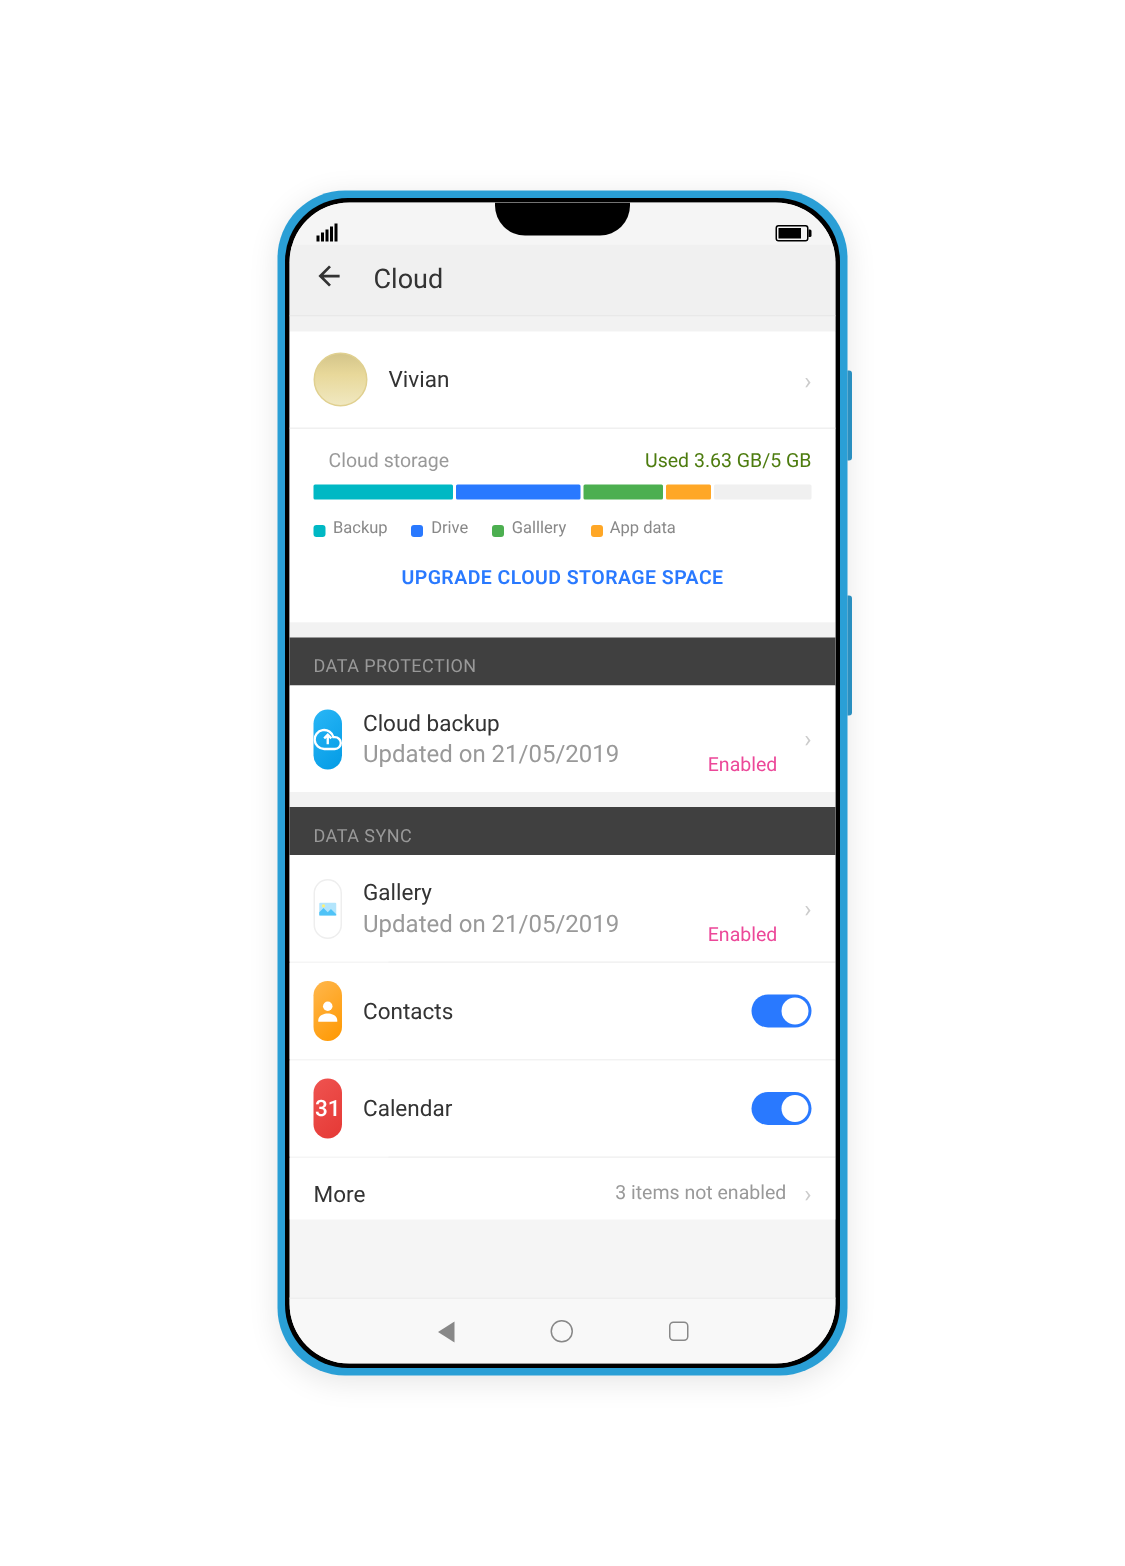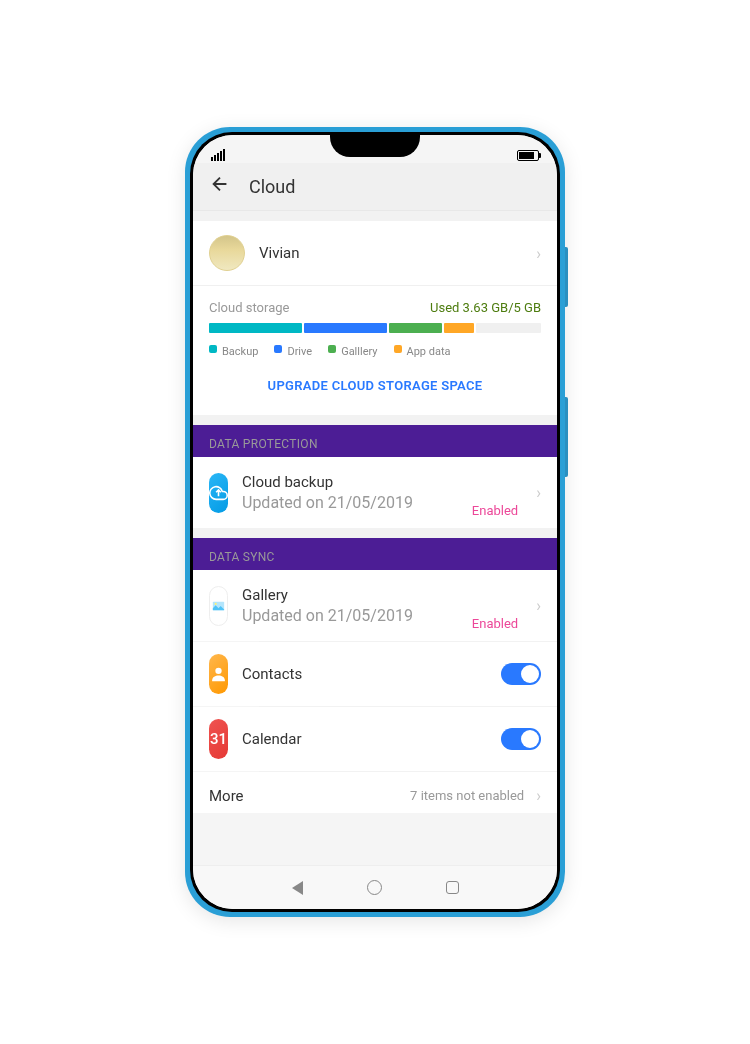--- a/index.html
+++ b/index.html
@@ -151,21 +151,21 @@
     .storage-section {
       padding: 14px 16px;
       background: #fff;
     }
     .storage-header {
       display: flex;
       justify-content: space-between;
       font-size: 13px;
       margin-bottom: 8px;
     }
-    .storage-label { color: #999; }
+    .storage-label { color: #999; margin-left: 10px; }
     .storage-used { color: #4d7c0f; }
 
     .storage-bar {
       height: 10px;
       display: flex;
       gap: 2px;
       margin-bottom: 12px;
     }
     .bar-seg {
       height: 100%;
@@ -179,21 +179,21 @@
 
     .legend {
       display: flex;
       gap: 16px;
       font-size: 11px;
       color: #888;
       margin-bottom: 14px;
     }
     .legend-item {
       display: flex;
-      align-items: flex-start;
+      align-items: flex-end;
       gap: 5px;
     }
     .legend-dot {
       width: 8px;
       height: 8px;
       border-radius: 2px;
     }
     .dot-backup { background: #00b8c4; }
     .dot-drive { background: #2979ff; }
     .dot-gallery { background: #4caf50; }
@@ -206,21 +206,21 @@
       font-size: 13px;
       font-weight: 600;
       letter-spacing: 0.3px;
       cursor: pointer;
     }
 
     .section-header {
       padding: 12px 16px 6px;
       font-size: 12px;
       color: #999;
-      background: #4c1d95;
+      background: #404040;
       letter-spacing: 0.3px;
     }
 
     .list-row {
       display: flex;
       align-items: center;
       padding: 10px 16px;
       gap: 14px;
       background: #fff;
       min-height: 64px;
@@ -491,21 +491,21 @@
           <span class="row-title">Calendar</span>
         </div>
         <div class="toggle"></div>
       </div>
       <div class="list-row-sep"></div>
 
       <div class="list-row-sep"></div>
 
       <div class="more-row">
         <span class="more-label">More</span>
-        <span class="more-status">7 items not enabled</span>
+        <span class="more-status">3 items not enabled</span>
         <span class="chevron">›</span>
       </div>
 
       <div class="nav-bar">
         <div class="nav-btn nav-triangle"></div>
         <div class="nav-btn nav-circle"></div>
         <div class="nav-btn nav-square"></div>
       </div>
 
     </div>

